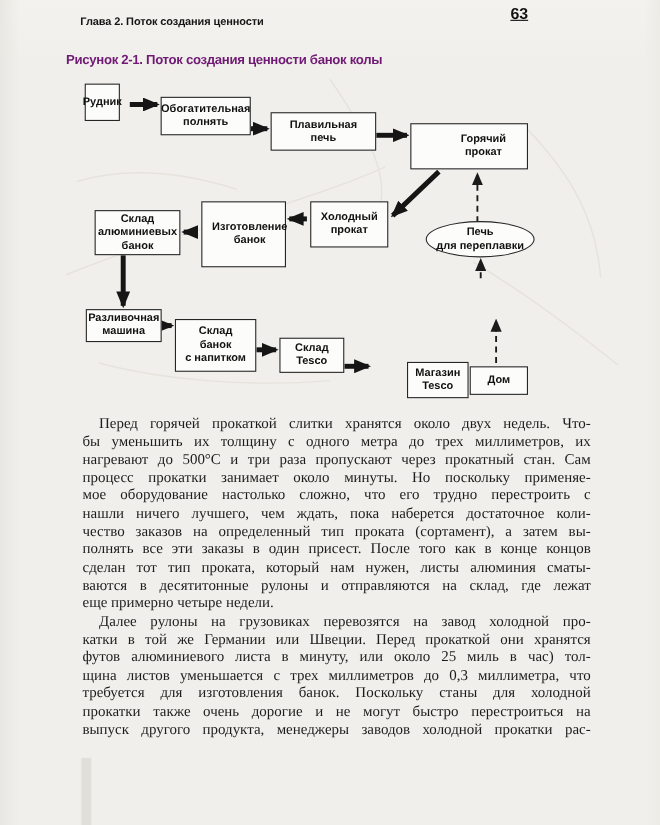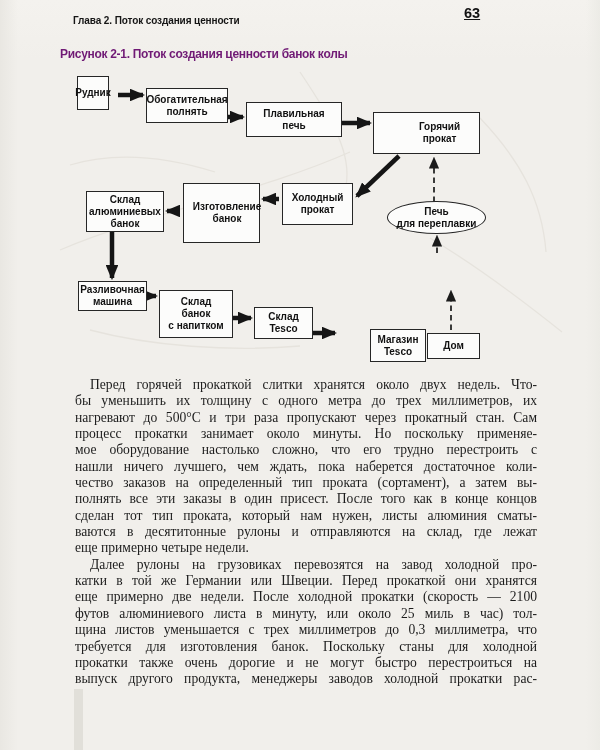--- a/index.html
+++ b/index.html
@@ -151,21 +151,20 @@
       <div class="line">процесс прокатки занимает около минуты. Но поскольку применяе-</div>
       <div class="line">мое оборудование настолько сложно, что его трудно перестроить с</div>
       <div class="line">нашли ничего лучшего, чем ждать, пока наберется достаточное коли-</div>
       <div class="line">чество заказов на определенный тип проката (сортамент), а затем вы-</div>
       <div class="line">полнять все эти заказы в один присест. После того как в конце концов</div>
       <div class="line">сделан тот тип проката, который нам нужен, листы алюминия сматы-</div>
       <div class="line">ваются в десятитонные рулоны и отправляются на склад, где лежат</div>
       <div class="line short-last">еще примерно четыре недели.</div>
       <div class="line first">Далее рулоны на грузовиках перевозятся на завод холодной про-</div>
       <div class="line">катки в той же Германии или Швеции. Перед прокаткой они хранятся</div>
-      <div class="line">еще примерно две недели. После холодной прокатки (скорость — 2100</div>
       <div class="line">футов алюминиевого листа в минуту, или около 25 миль в час) тол-</div>
       <div class="line">щина листов уменьшается с трех миллиметров до 0,3 миллиметра, что</div>
       <div class="line">требуется для изготовления банок. Поскольку станы для холодной</div>
       <div class="line">прокатки также очень дорогие и не могут быстро перестроиться на</div>
       <div class="line">выпуск другого продукта, менеджеры заводов холодной прокатки рас-</div>
     </div>
 
   <div class="scan-mark"></div>
 </div>
 

